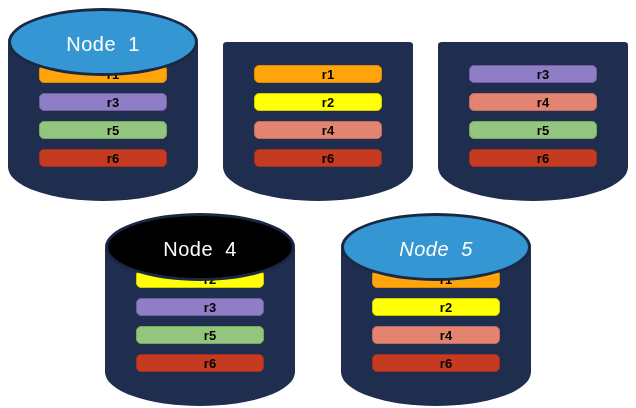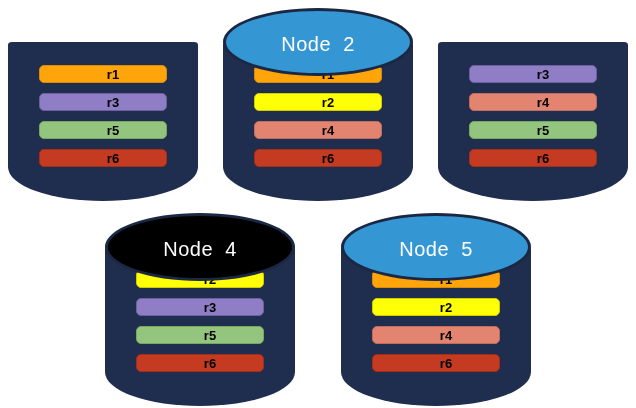--- a/index.html
+++ b/index.html
@@ -105,20 +105,23 @@
   </div>
 
   <div class="bar" style="background: rgb(148, 197, 126); border-color: rgb(118, 169, 94);">
     <span class="bar-label">r5</span>
   </div>
 
   <div class="bar" style="background: rgb(196, 59, 33); border-color: rgb(163, 47, 24);">
     <span class="bar-label">r6</span>
   </div>
 </div>
+    <div class="cyl-top" style="background: rgb(52, 151, 212); border-color: rgb(27, 40, 67);">
+      <span class="node-label">Node  1</span>
+    </div>
   </div>
 
   <div class="node">
     <div class="cyl-body" style="background: rgb(31, 45, 78);"></div>
     <div class="bars">
   <div class="bar" style="background: rgb(255, 164, 11); border-color: rgb(217, 140, 10);">
     <span class="bar-label">r1</span>
   </div>
 
   <div class="bar" style="background: rgb(255, 255, 5); border-color: rgb(210, 203, 0);">
@@ -126,23 +129,20 @@
   </div>
 
   <div class="bar" style="background: rgb(226, 132, 111); border-color: rgb(191, 109, 92);">
     <span class="bar-label">r4</span>
   </div>
 
   <div class="bar" style="background: rgb(196, 59, 33); border-color: rgb(163, 47, 24);">
     <span class="bar-label">r6</span>
   </div>
 </div>
-    <div class="cyl-top" style="background: rgb(52, 151, 212); border-color: rgb(27, 40, 67);">
-      <span class="node-label">Node  2</span>
-    </div>
   </div>
 
   <div class="node">
     <div class="cyl-body" style="background: rgb(31, 45, 78);"></div>
     <div class="bars">
   <div class="bar" style="background: rgb(143, 126, 197); border-color: rgb(111, 95, 158);">
     <span class="bar-label">r3</span>
   </div>
 
   <div class="bar" style="background: rgb(226, 132, 111); border-color: rgb(191, 109, 92);">
@@ -196,18 +196,18 @@
   </div>
 
   <div class="bar" style="background: rgb(226, 132, 111); border-color: rgb(191, 109, 92);">
     <span class="bar-label">r4</span>
   </div>
 
   <div class="bar" style="background: rgb(196, 59, 33); border-color: rgb(163, 47, 24);">
     <span class="bar-label">r6</span>
   </div>
 </div>
-    <div class="cyl-top" style="background: rgb(52, 151, 212); border-color: rgb(27, 40, 67);">
+    <div class="cyl-top" style="background: rgb(52, 151, 212); border-color: rgb(27, 40, 67); font-style: italic;">
       <span class="node-label">Node  5</span>
     </div>
   </div>
 </div>
 </div>
 
 </body></html>

